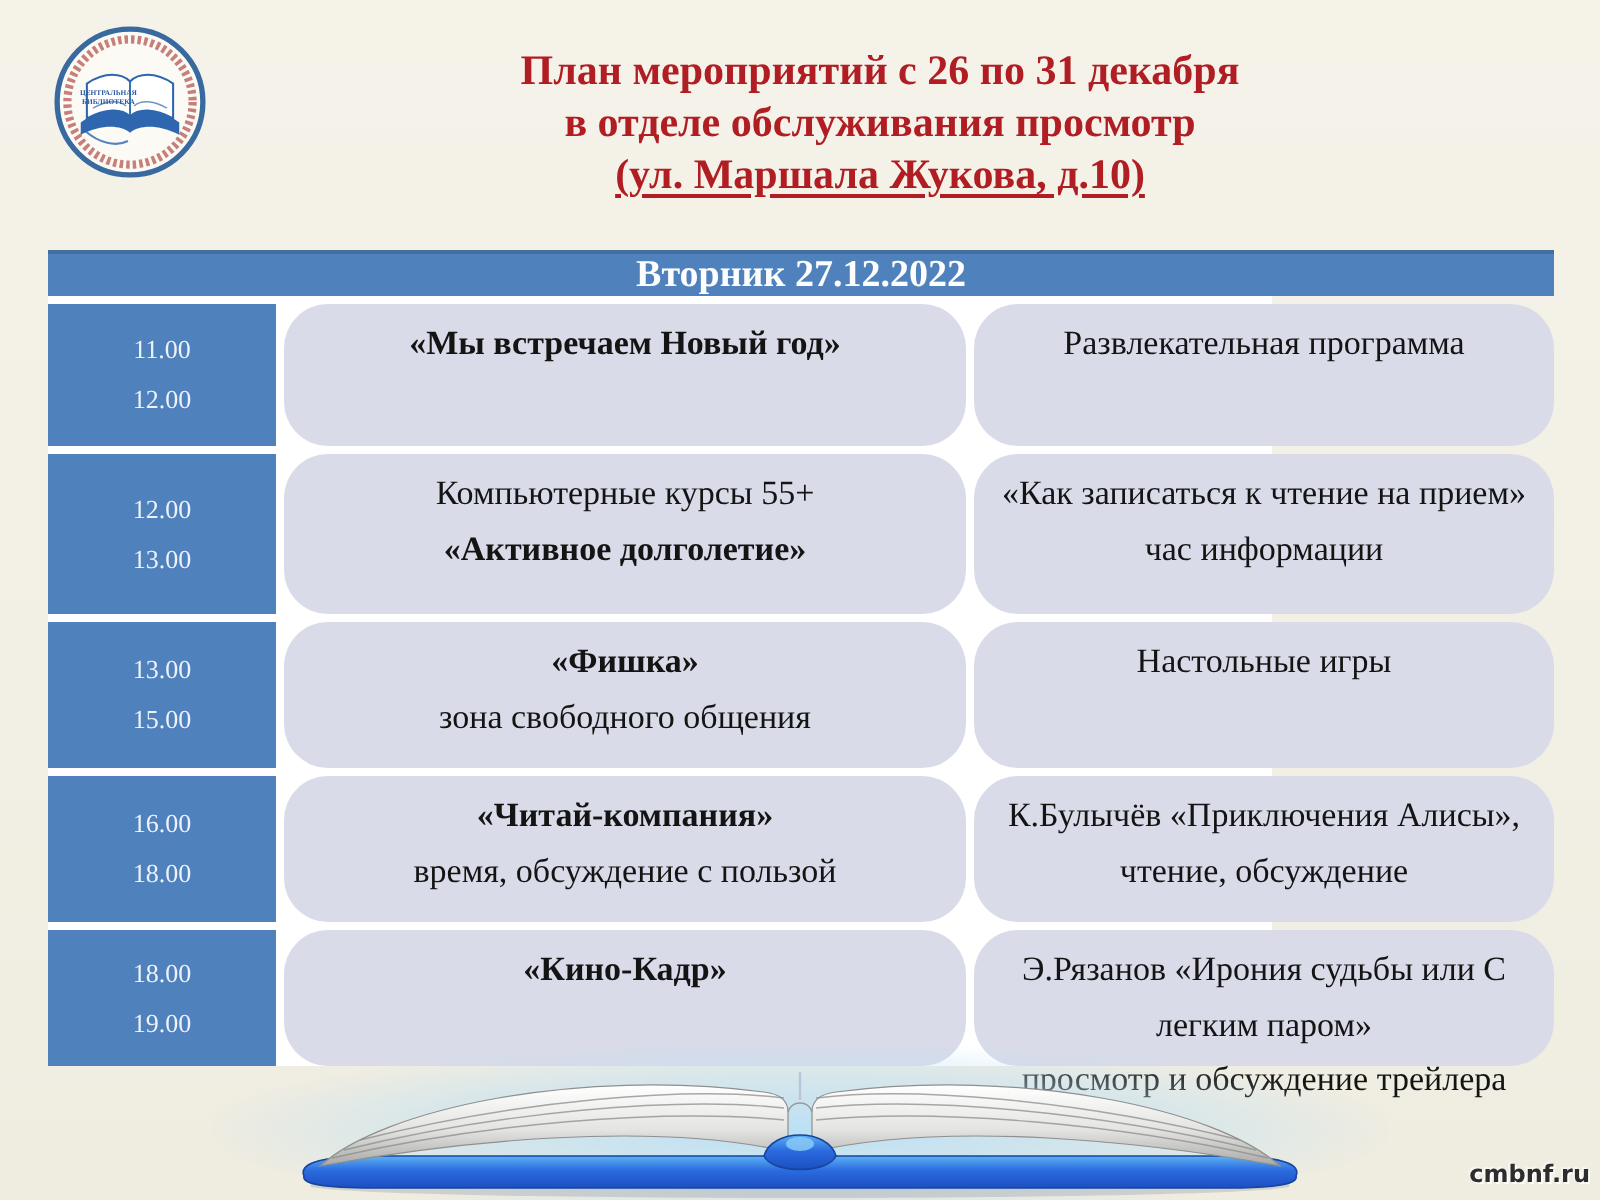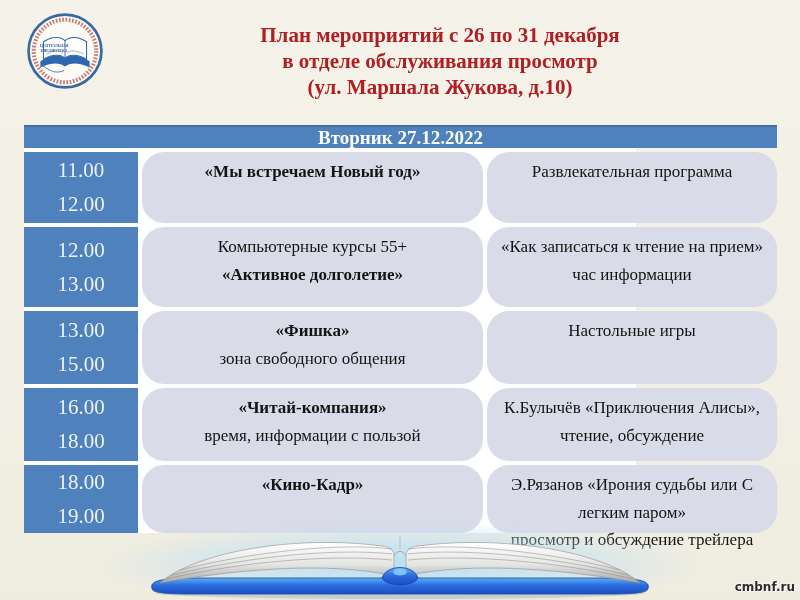--- a/index.html
+++ b/index.html
@@ -8,36 +8,36 @@
     font-family:"Liberation Serif", serif;
     background:linear-gradient(180deg,#f5f2e9 0%,#f2efe4 60%,#efece0 100%);
   }
   
   .emblem{position:absolute;left:26px;top:12px;width:78px;height:78px;}
   .title-block{
     position:absolute;left:100px;top:22px;width:680px;text-align:center;
     color:#b01e24;font-weight:bold;font-size:21px;line-height:26px;
   }
   .title-line3 span{
-    text-decoration-thickness:2px;text-underline-offset:3px;
+    text-decoration:underline;text-decoration-thickness:2px;text-underline-offset:3px;
   }
   
   .schedule{
     position:absolute;left:24px;top:125px;width:612px;
     display:grid;grid-template-columns:114px 341px 290px;
     grid-template-rows:23px 71px 80px 73px 73px 68px;
     gap:4px;background:#ffffff;
   }
   .th{
     grid-column:1 / -1;background:#4f81bd;color:#fdfdfd;
     display:flex;align-items:center;justify-content:center;
     font-weight:bold;font-size:19px;border-top:2px solid #41709e;box-sizing:border-box;
   }
   .time{
-    background:#4f81bd;color:#edf2f9;font-size:21px;
+    background:#4f81bd;color:#edf2f9;font-size:13px;
     display:flex;flex-direction:column;align-items:center;justify-content:center;gap:9px;
   }
   .ev,.de{
     background:#d9dbe8;color:#141414;font-size:17px;line-height:1.62;
     text-align:center;padding:6px 10px 0;box-sizing:border-box;border-radius:22px;
   }
   .bold{font-weight:bold;}
   
   .book-glow{
     position:absolute;left:105px;top:522px;width:590px;height:78px;
@@ -113,21 +113,21 @@
     <div class="de">
       <div>Настольные игры</div>
     </div>
 
     <div class="time">
       <span>16.00</span>
       <span>18.00</span>
     </div>
     <div class="ev">
       <div class="bold">«Читай-компания»</div>
-      <div>время, информации с пользой</div>
+      <div>время, обсуждение с пользой</div>
     </div>
     <div class="de">
       <div>К.Булычёв «Приключения Алисы», чтение, обсуждение</div>
     </div>
 
     <div class="time">
       <span>18.00</span>
       <span>19.00</span>
     </div>
     <div class="ev">

